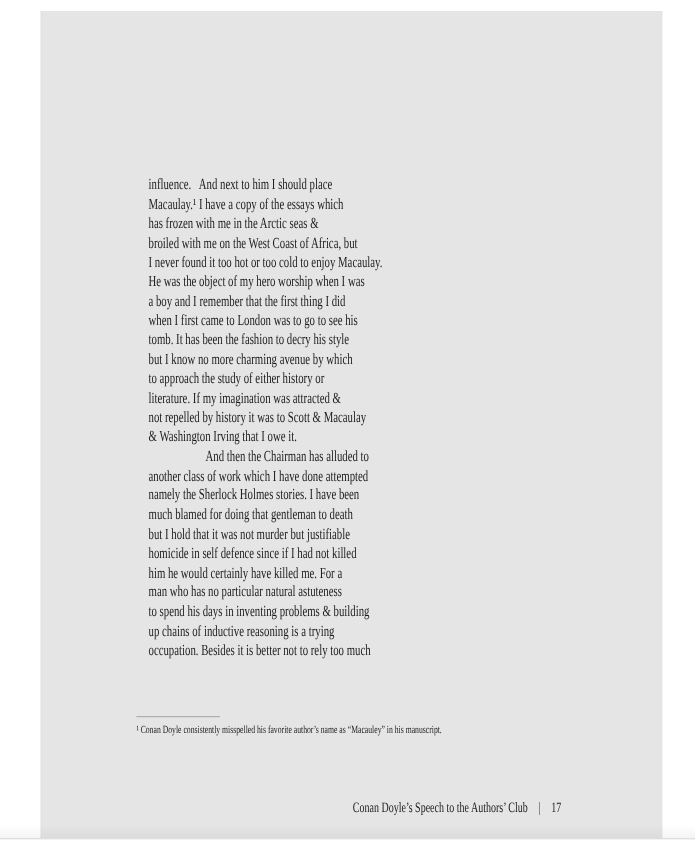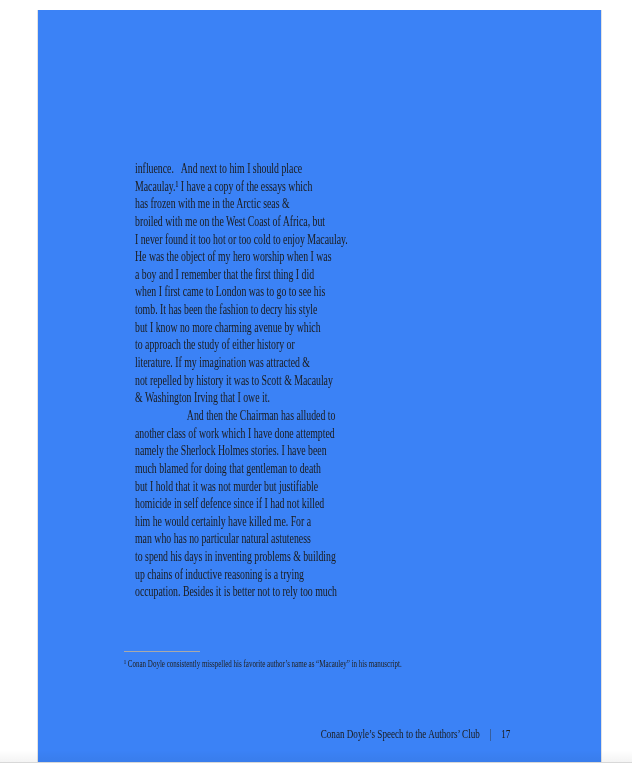--- a/index.html
+++ b/index.html
@@ -15,21 +15,21 @@
     background: #ffffff;
     font-family: "Liberation Serif", "DejaVu Serif", serif;
     color: #1b1b1b;
   }
   .page {
     position: absolute;
     left: 37px;
     top: 10px;
     width: 563px;
     height: 752px;
-    background: #3b82f6;
+    background: #e5e5e5;
     border-left: 1px solid #e2e2e2;
     border-right: 1px solid #e2e2e2;
   }
   .body-text {
     position: absolute;
     left: 97px;
     top: 150px;
     width: 520px;
     font-size: 14px;
     line-height: 17.65px;

